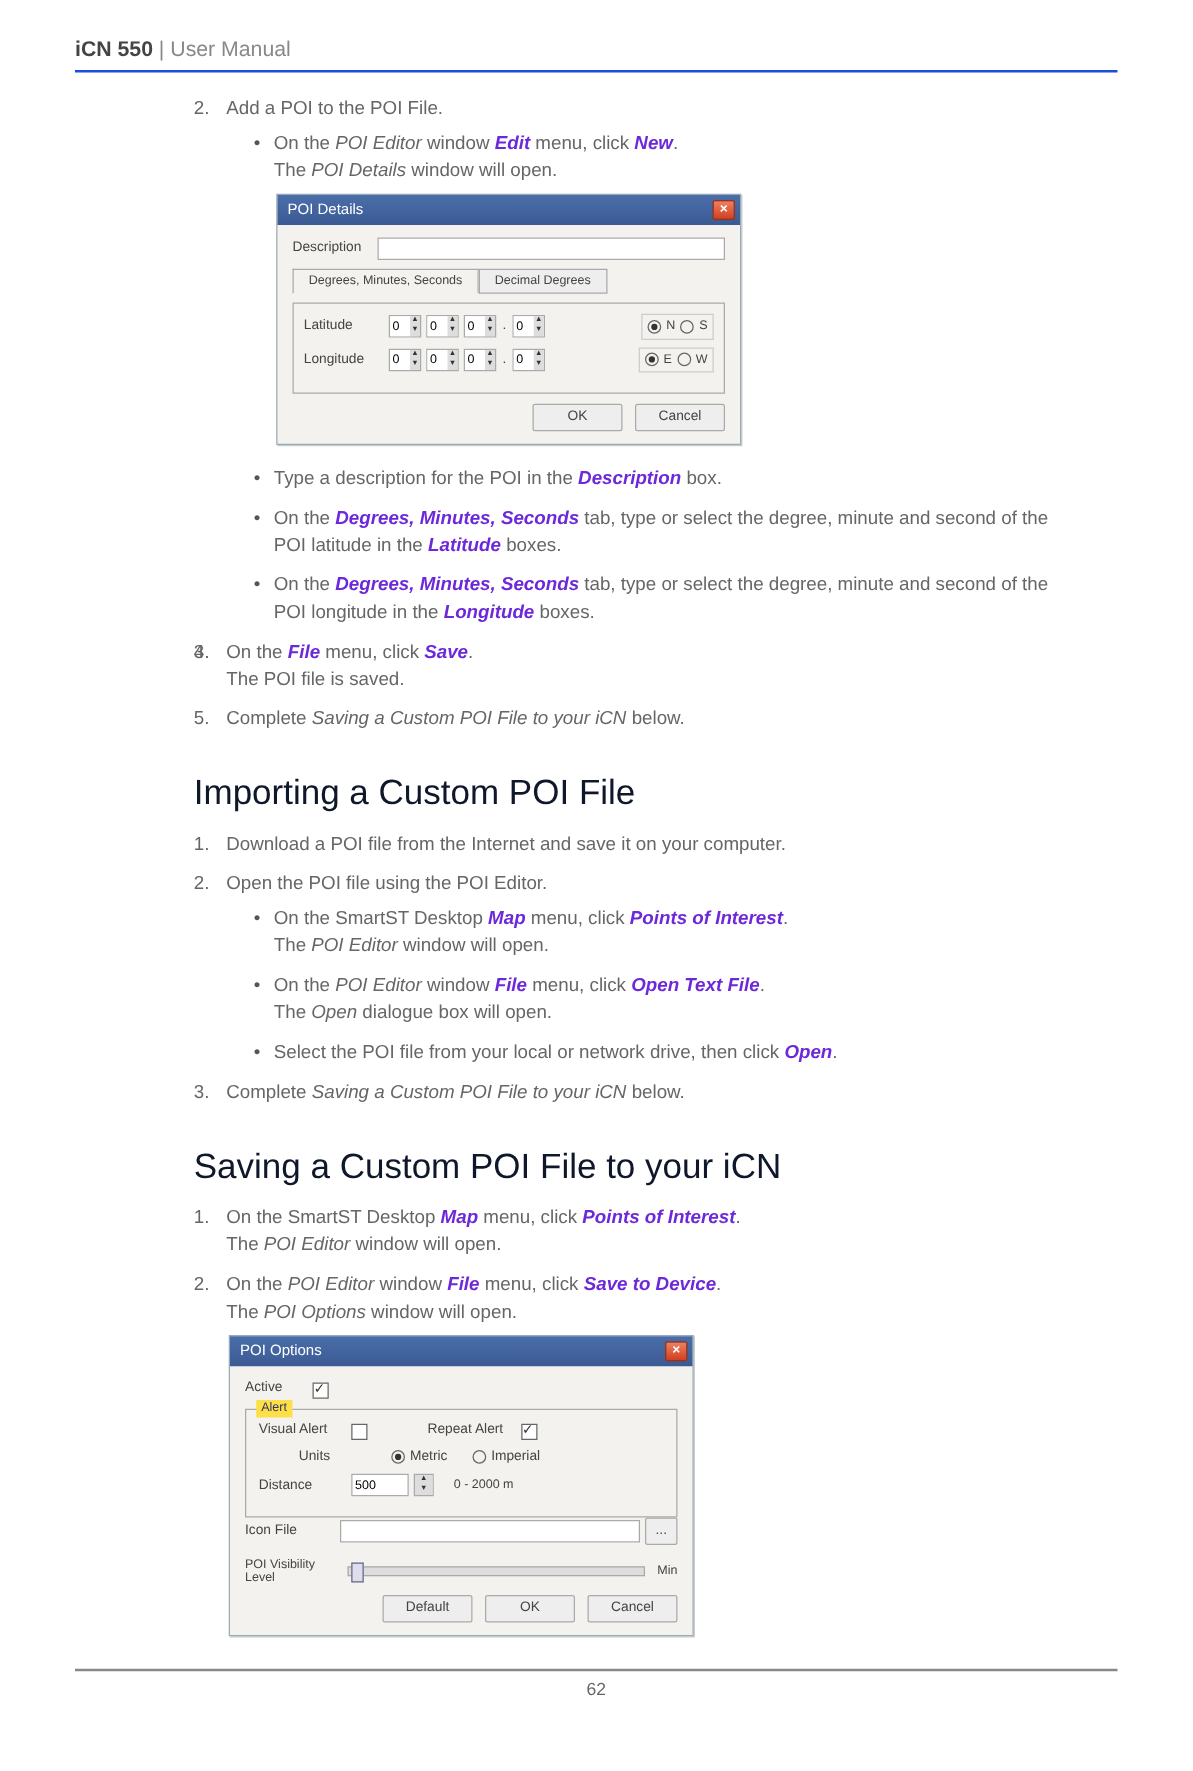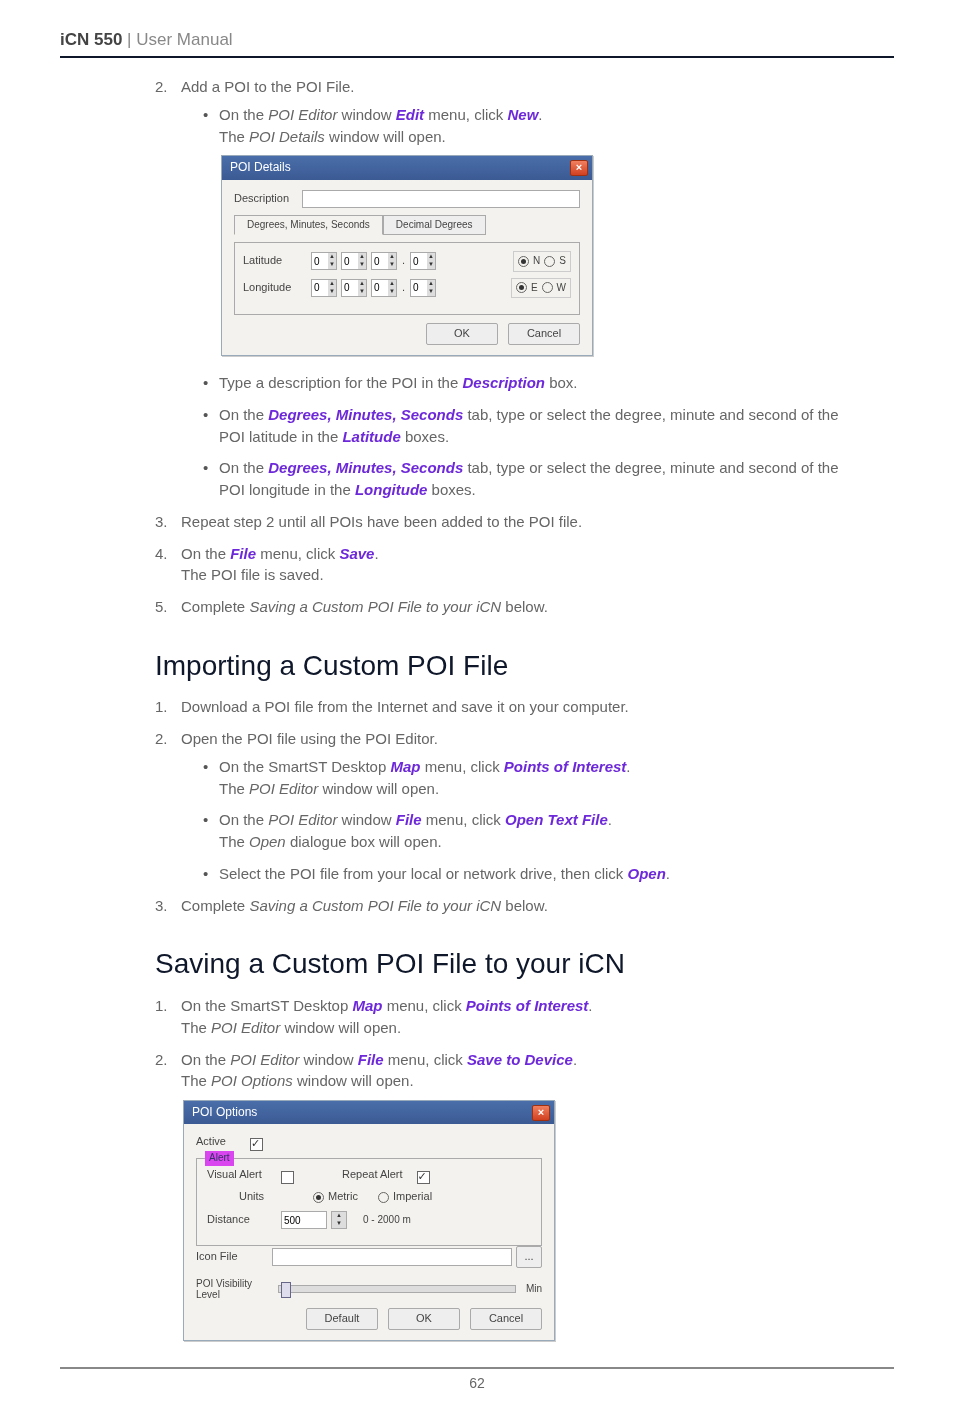--- a/index.html
+++ b/index.html
@@ -7,21 +7,21 @@
     padding: 0;
     background: #fff;
     font-family: Arial, Helvetica, sans-serif;
     color: #555;
     width: 954px;
   }
   .page {
     padding: 30px 60px 20px 60px;
   }
   .header {
-    border-bottom: 2px solid #0f172a;
+    border-bottom: 2px solid #1d4ed8;
     padding-bottom: 6px;
     margin-bottom: 18px;
     font-size: 17px;
     color: #555;
   }
   .header .bold { color:#444; font-weight: bold; }
   .header .light { color:#888; font-weight: 300; }
   .content {
     margin-left: 95px;
     margin-right: 30px;
@@ -87,21 +87,21 @@
   .spin input { width:14px; border:none; background:#fff; font-size:10px; padding:0 0 0 2px;}
   .spin .arrows { width:10px; background:#ddd; display:flex; flex-direction:column;}
   .spin .au, .spin .ad { flex:1; font-size:6px; line-height:6px; text-align:center; color:#333;}
   .radios { margin-left:auto; border:1px solid #ccc; padding:2px 4px; display:flex; gap:4px; font-size:10px; align-items:center;}
   .rad { width:9px; height:9px; border:1px solid #666; border-radius:50%; display:inline-block; position:relative;}
   .rad.on::after{content:""; position:absolute; inset:2px; background:#333; border-radius:50%;}
   .btnrow { display:flex; justify-content:flex-end; gap:10px; margin-top:8px;}
   .btn { width:70px; text-align:center; padding:2px 0; border:1px solid #aaa; background:#eee; font-size:11px; border-radius:2px;}
 
   .fieldset { border:1px solid #aaa; padding:8px 10px 10px 10px; position:relative; margin-top:8px;}
-  .legend { position:absolute; top:-8px; left:8px; background:#d946ef; padding:0 4px; font-size:10px; color:#336;}
+  .legend { position:absolute; top:-8px; left:8px; background:#fde047; padding:0 4px; font-size:10px; color:#336;}
   .chk { width:11px; height:11px; border:1px solid #666; background:#fff; display:inline-block; position:relative; top:2px;}
   .chk.on::after{content:"✓"; position:absolute; left:0; top:-3px; font-size:11px; color:#333;}
   .slider-track { flex:1; height:6px; border:1px solid #aaa; background:#ddd; position:relative; margin:0 6px;}
   .slider-thumb { position:absolute; left:2px; top:-4px; width:8px; height:14px; background:#dde; border:1px solid #668;}
   .range-label { font-size:10px; color:#444;}
   .slim-input { height:16px; width:40px; border:1px solid #aaa; background:#fff; font-size:10px; padding:0 2px;}
 
   .footer {
     margin-top: 26px;
     border-top: 2px solid #888;
@@ -238,21 +238,20 @@
             <span>On the </span><span class="strong-word">Degrees, Minutes, Seconds</span><span> tab, type or select the degree, minute and second of the POI latitude in the </span><span class="strong-word">Latitude</span><span> boxes.</span>
           </li>
           <li>
             <span>On the </span><span class="strong-word">Degrees, Minutes, Seconds</span><span> tab, type or select the degree, minute and second of the POI longitude in the </span><span class="strong-word">Longitude</span><span> boxes.</span>
           </li>
         </ul>
       </li>
 
       <li>
         <span class="num">3.</span>
-        <span>Repeat step 2 until all POIs have been added to the POI file.</span>
       </li>
       <li>
         <span class="num">4.</span>
         <span>On the </span><span class="strong-word">File</span><span> menu, click </span><span class="strong-word">Save</span><span>.</span><br>
         <span>The POI file is saved.</span>
       </li>
       <li>
         <span class="num">5.</span>
         <span>Complete </span><span class="italic">Saving a Custom POI File to your iCN</span><span> below.</span>
       </li>

